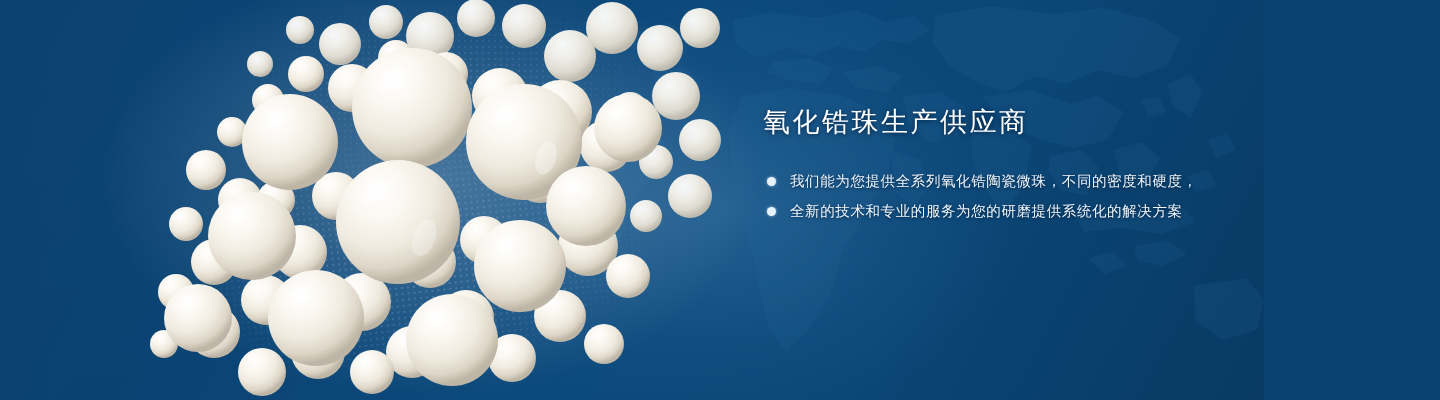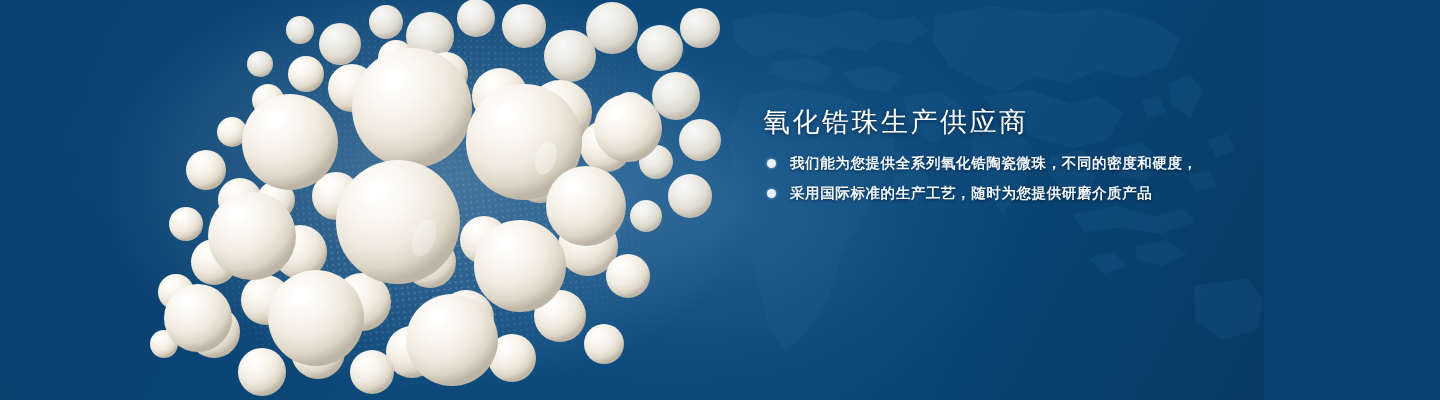--- a/index.html
+++ b/index.html
@@ -61,23 +61,22 @@
   #title {
     font-size:27px;
     font-weight:normal;
     color:#ffffff;
     letter-spacing:2.5px;
     line-height:36px;
     text-shadow:0 1px 4px rgba(0,20,45,0.75);
     white-space:nowrap;
   }
   #bullets {
-    margin-top:12px;
+    margin-top:30px;
     list-style:none;
-    font-weight:bold;
   }
   .bullet-row {
     position:relative;
     padding-left:27px;
     margin-bottom:7px;
   }
   .bullet-dot {
     position:absolute;
     left:4px; top:7px;
     width:9px; height:9px;
@@ -270,24 +269,24 @@
 
     <ul id="bullets">
 
       <li class="bullet-row">
         <span class="bullet-dot"></span>
         <span class="bullet-text">
           <span class="ln">我们能为您提供全系列氧化锆陶瓷微珠，不同的密度和硬度，</span>
         </span>
       </li>
 
-
       <li class="bullet-row">
         <span class="bullet-dot"></span>
         <span class="bullet-text">
-          <span class="ln">采用国际标准的生产工艺，随时为您提供研磨介质产品</span>
+          <span class="ln">全新的技术和专业的服务为您的研磨提供系统化的解决方案</span>
         </span>
       </li>
 
+
     </ul>
   </div>
 
 </div>
 
 </body></html>

